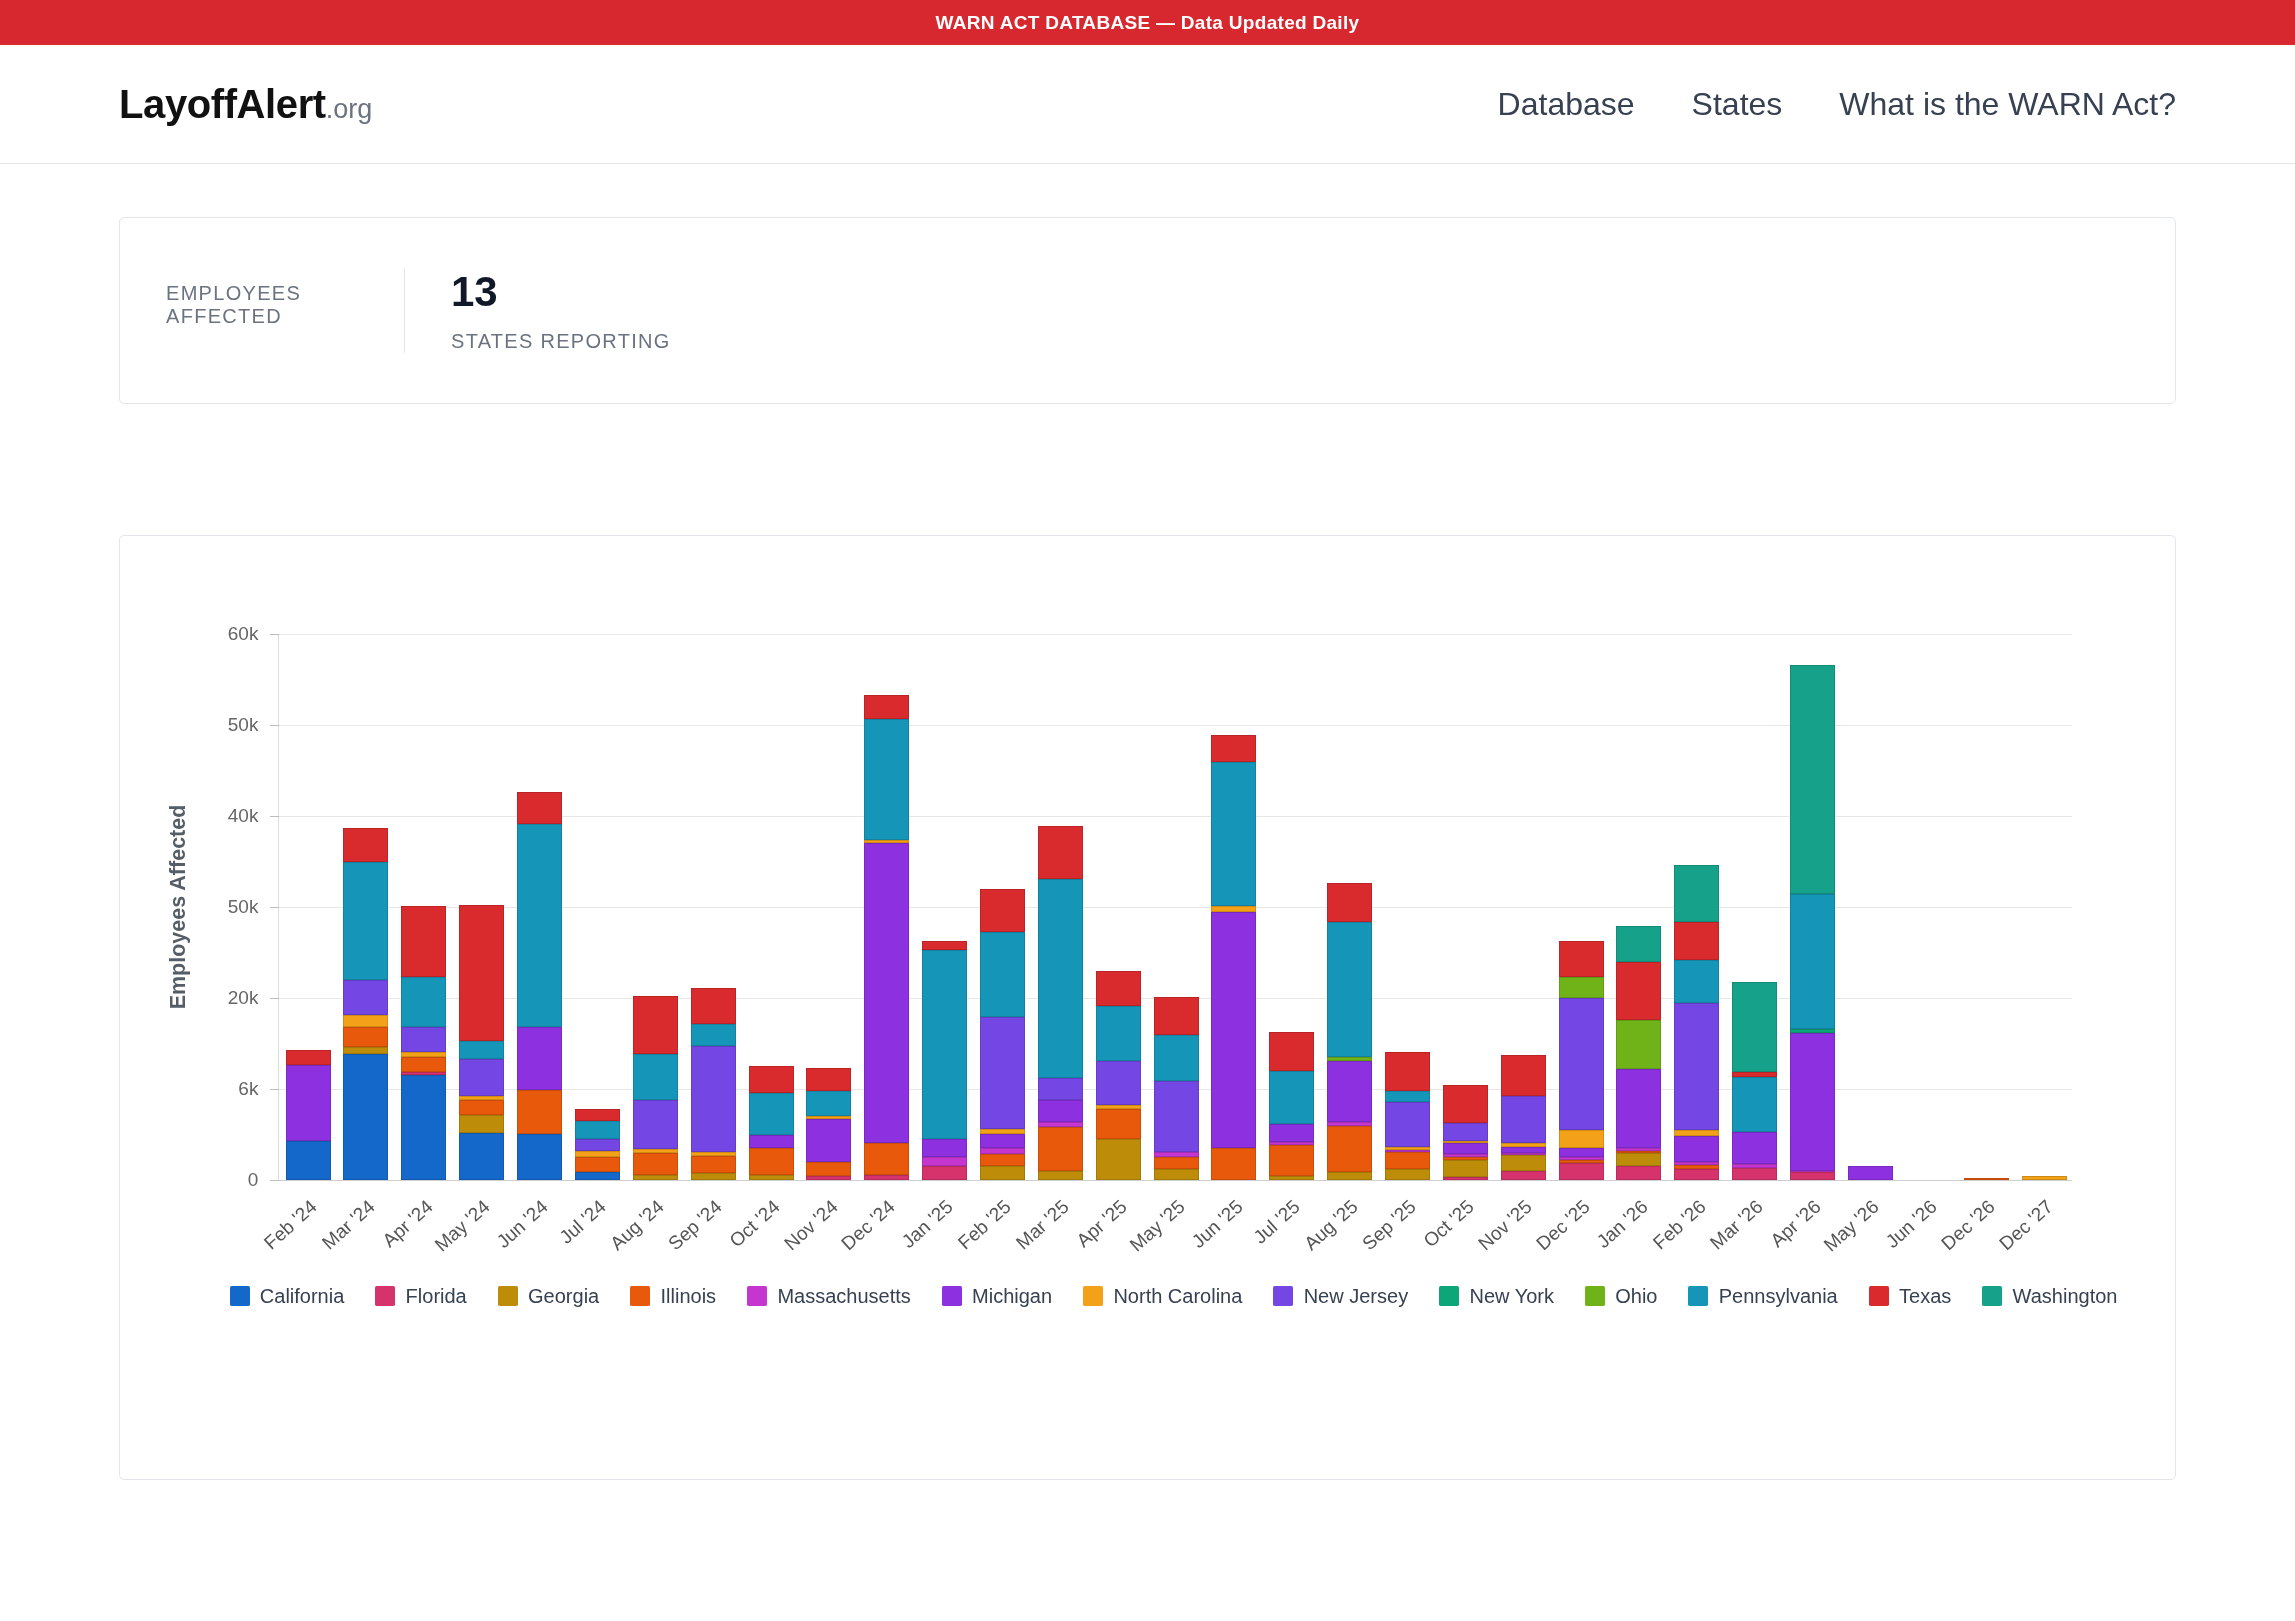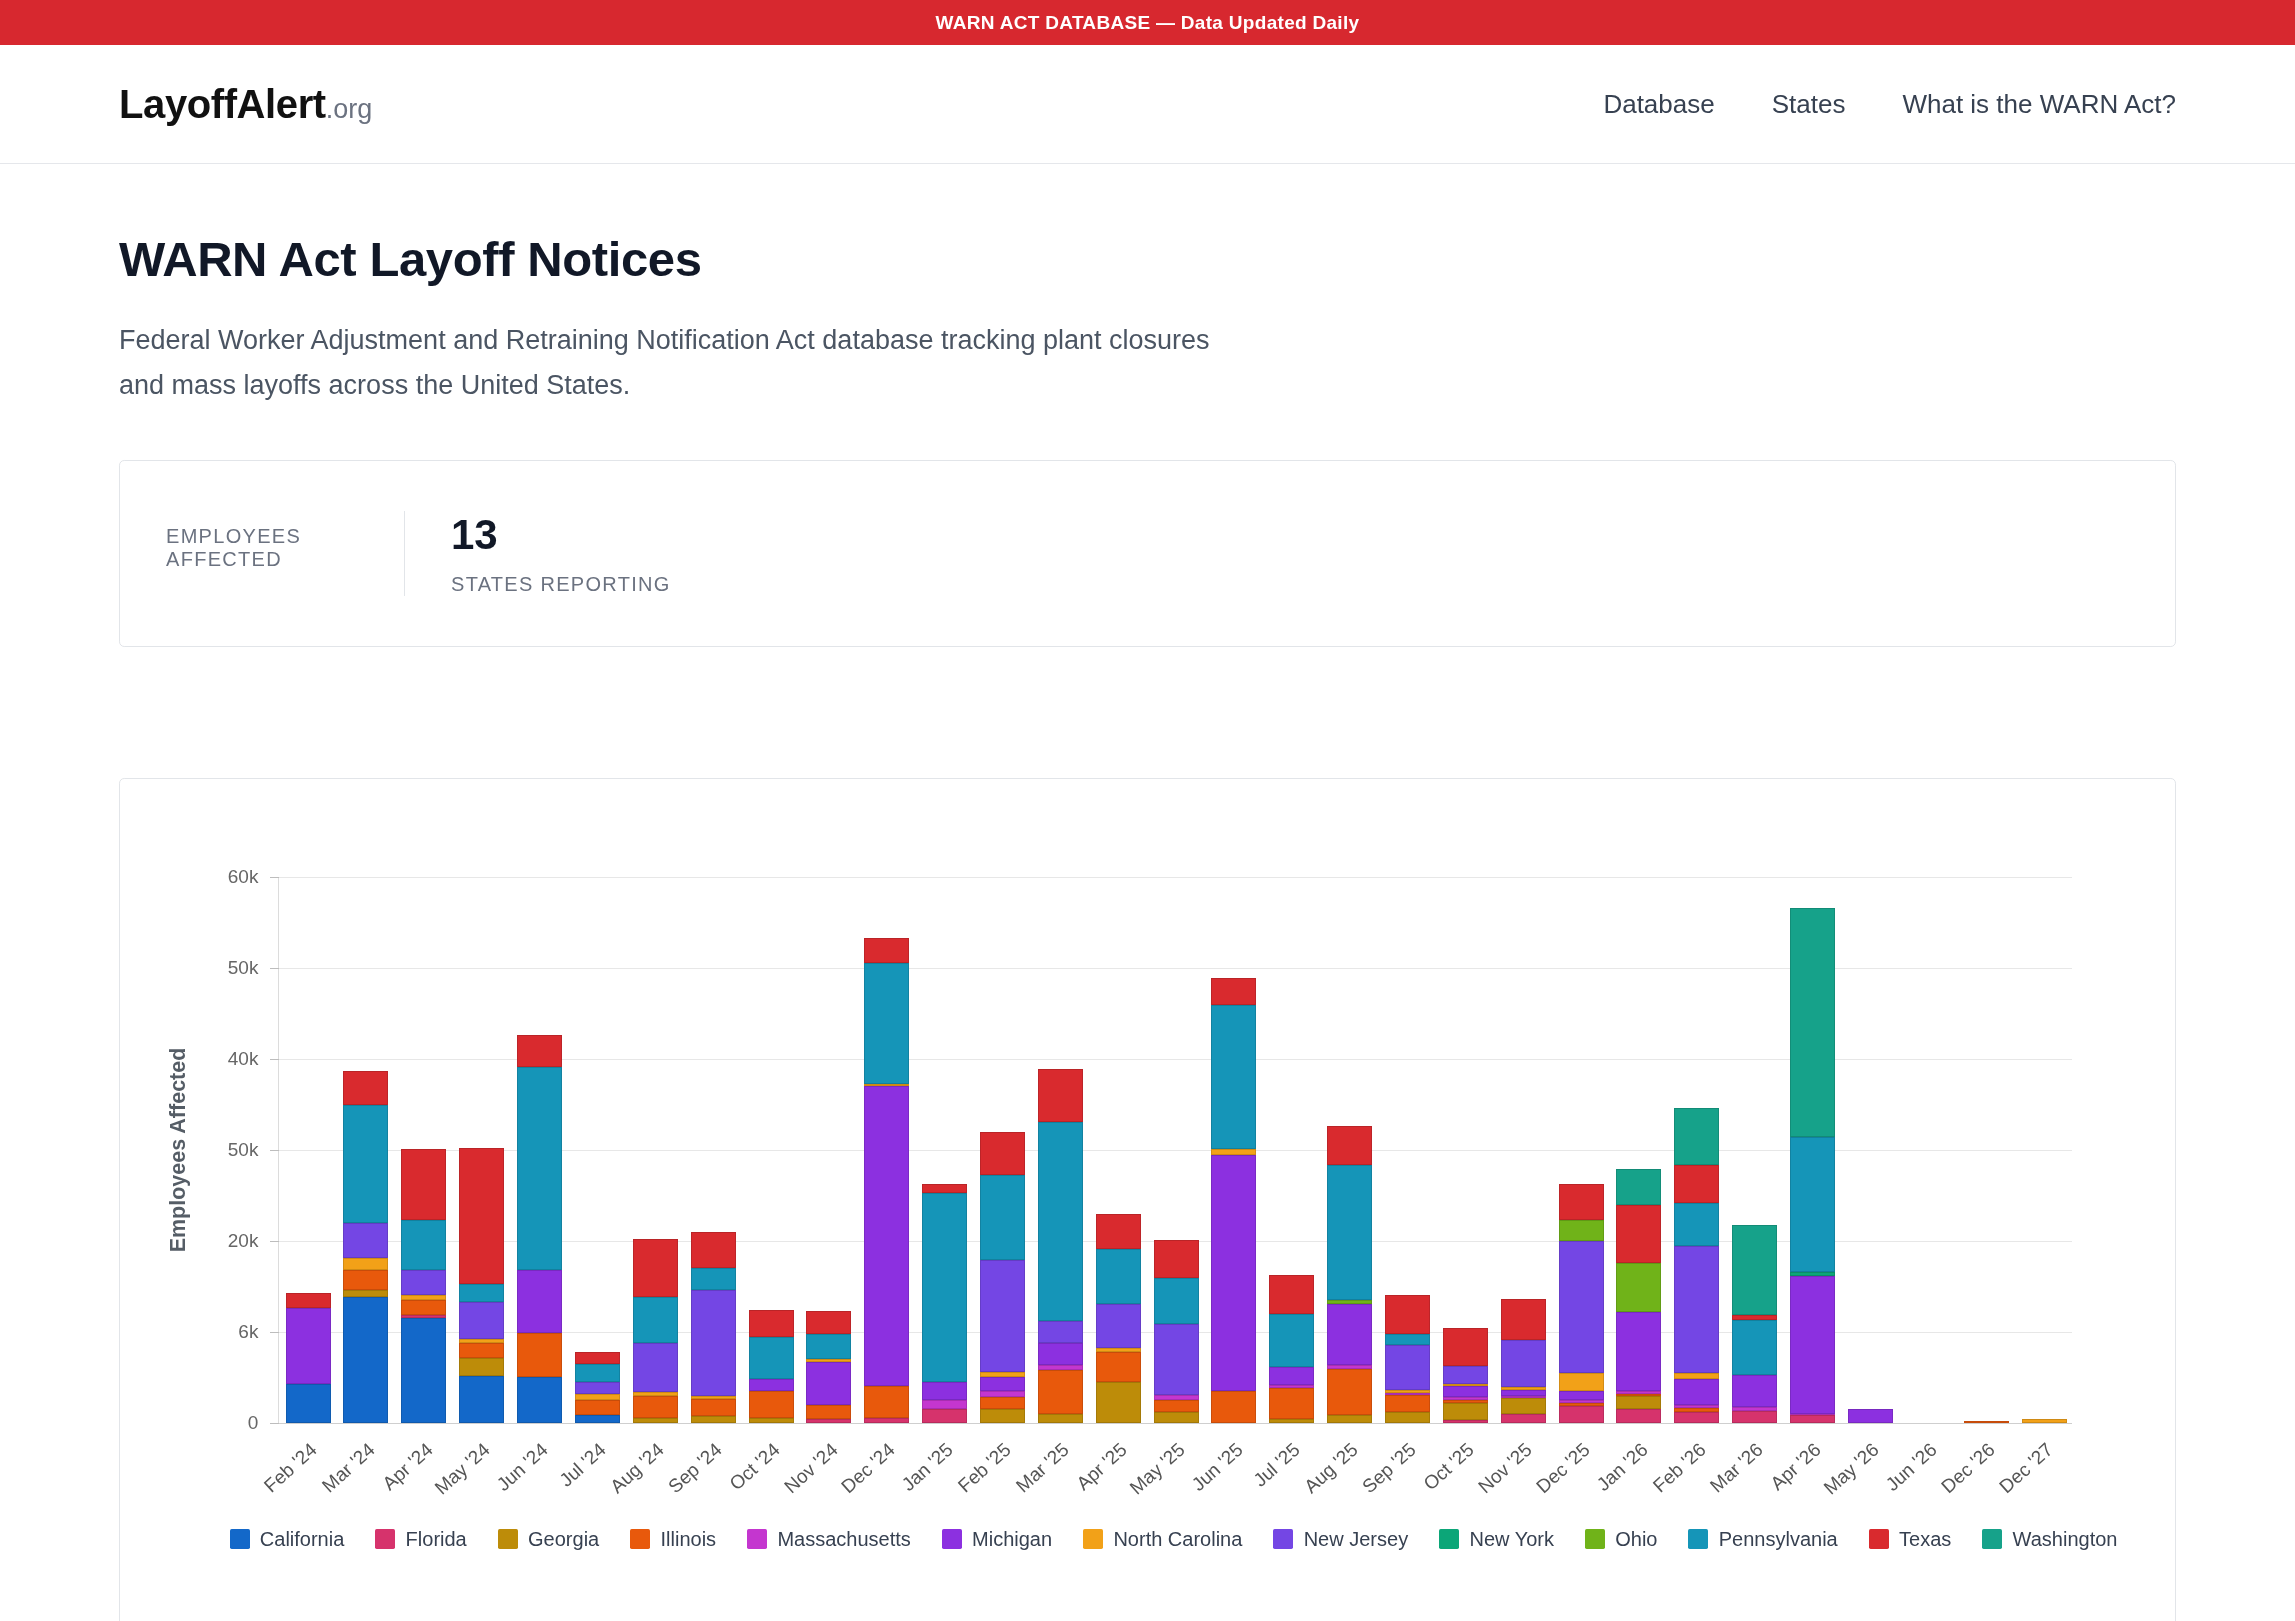--- a/index.html
+++ b/index.html
@@ -8,21 +8,21 @@
 
   .banner { height:45px; background:#d7282f; display:flex; align-items:center; justify-content:center; }
   .banner span { color:#ffffff; font-size:19px; font-weight:bold; letter-spacing:0.3px; }
 
   .site-header { height:119px; border-bottom:0.9px solid #e5e7eb; display:flex; align-items:center; }
   .shell { width:2295px; padding:0 119px; }
   .header-row { display:flex; align-items:center; justify-content:space-between; width:100%; }
   .logo { font-size:40px; font-weight:800; color:#111111; letter-spacing:-0.4px; }
   .logo .suffix { font-size:27px; font-weight:400; color:#6b7280; letter-spacing:0; }
   nav { display:flex; gap:57px; }
-  nav a { text-decoration:none; color:#374151; font-size:26px; }
+  nav a { text-decoration:none; color:#374151; font-size:32px; }
 
   .hero { margin-top:67px; }
   h1 { font-size:49px; font-weight:800; color:#111827; letter-spacing:-0.4px; }
   .hero p { margin-top:31px; font-size:27px; line-height:1.65; color:#4b5563; max-width:1117px; }
 
   .stats-card { margin-top:53px; border:0.9px solid #e2e5e9; border-radius:5.2px; display:flex; padding:50px 0; }
   .stat { padding-left:46px; }
   .stat:nth-child(1){ width:284px; }
   .stat:nth-child(2){ width:378px; }
   .stat + .stat { border-left:0.9px solid #e2e5e9; }
@@ -66,24 +66,20 @@
     <div class="logo"><span>LayoffAlert</span><span class="suffix">.org</span></div>
     <nav>
       <a href="#">Database</a>
       <a href="#">States</a>
       <a href="#">What is the WARN Act?</a>
     </nav>
   </div>
 </header>
 
 <main class="shell">
-  <section class="hero">
-    <h1>WARN Act Layoff Notices</h1>
-    <p>Federal Worker Adjustment and Retraining Notification Act database tracking plant closures and mass layoffs across the United States.</p>
-  </section>
 
   <section class="stats-card">
     <div class="stat">
       <div class="label">EMPLOYEES AFFECTED</div>
     </div>
     <div class="stat">
       <div class="value">13</div>
       <div class="label">STATES REPORTING</div>
     </div>
   </section>

